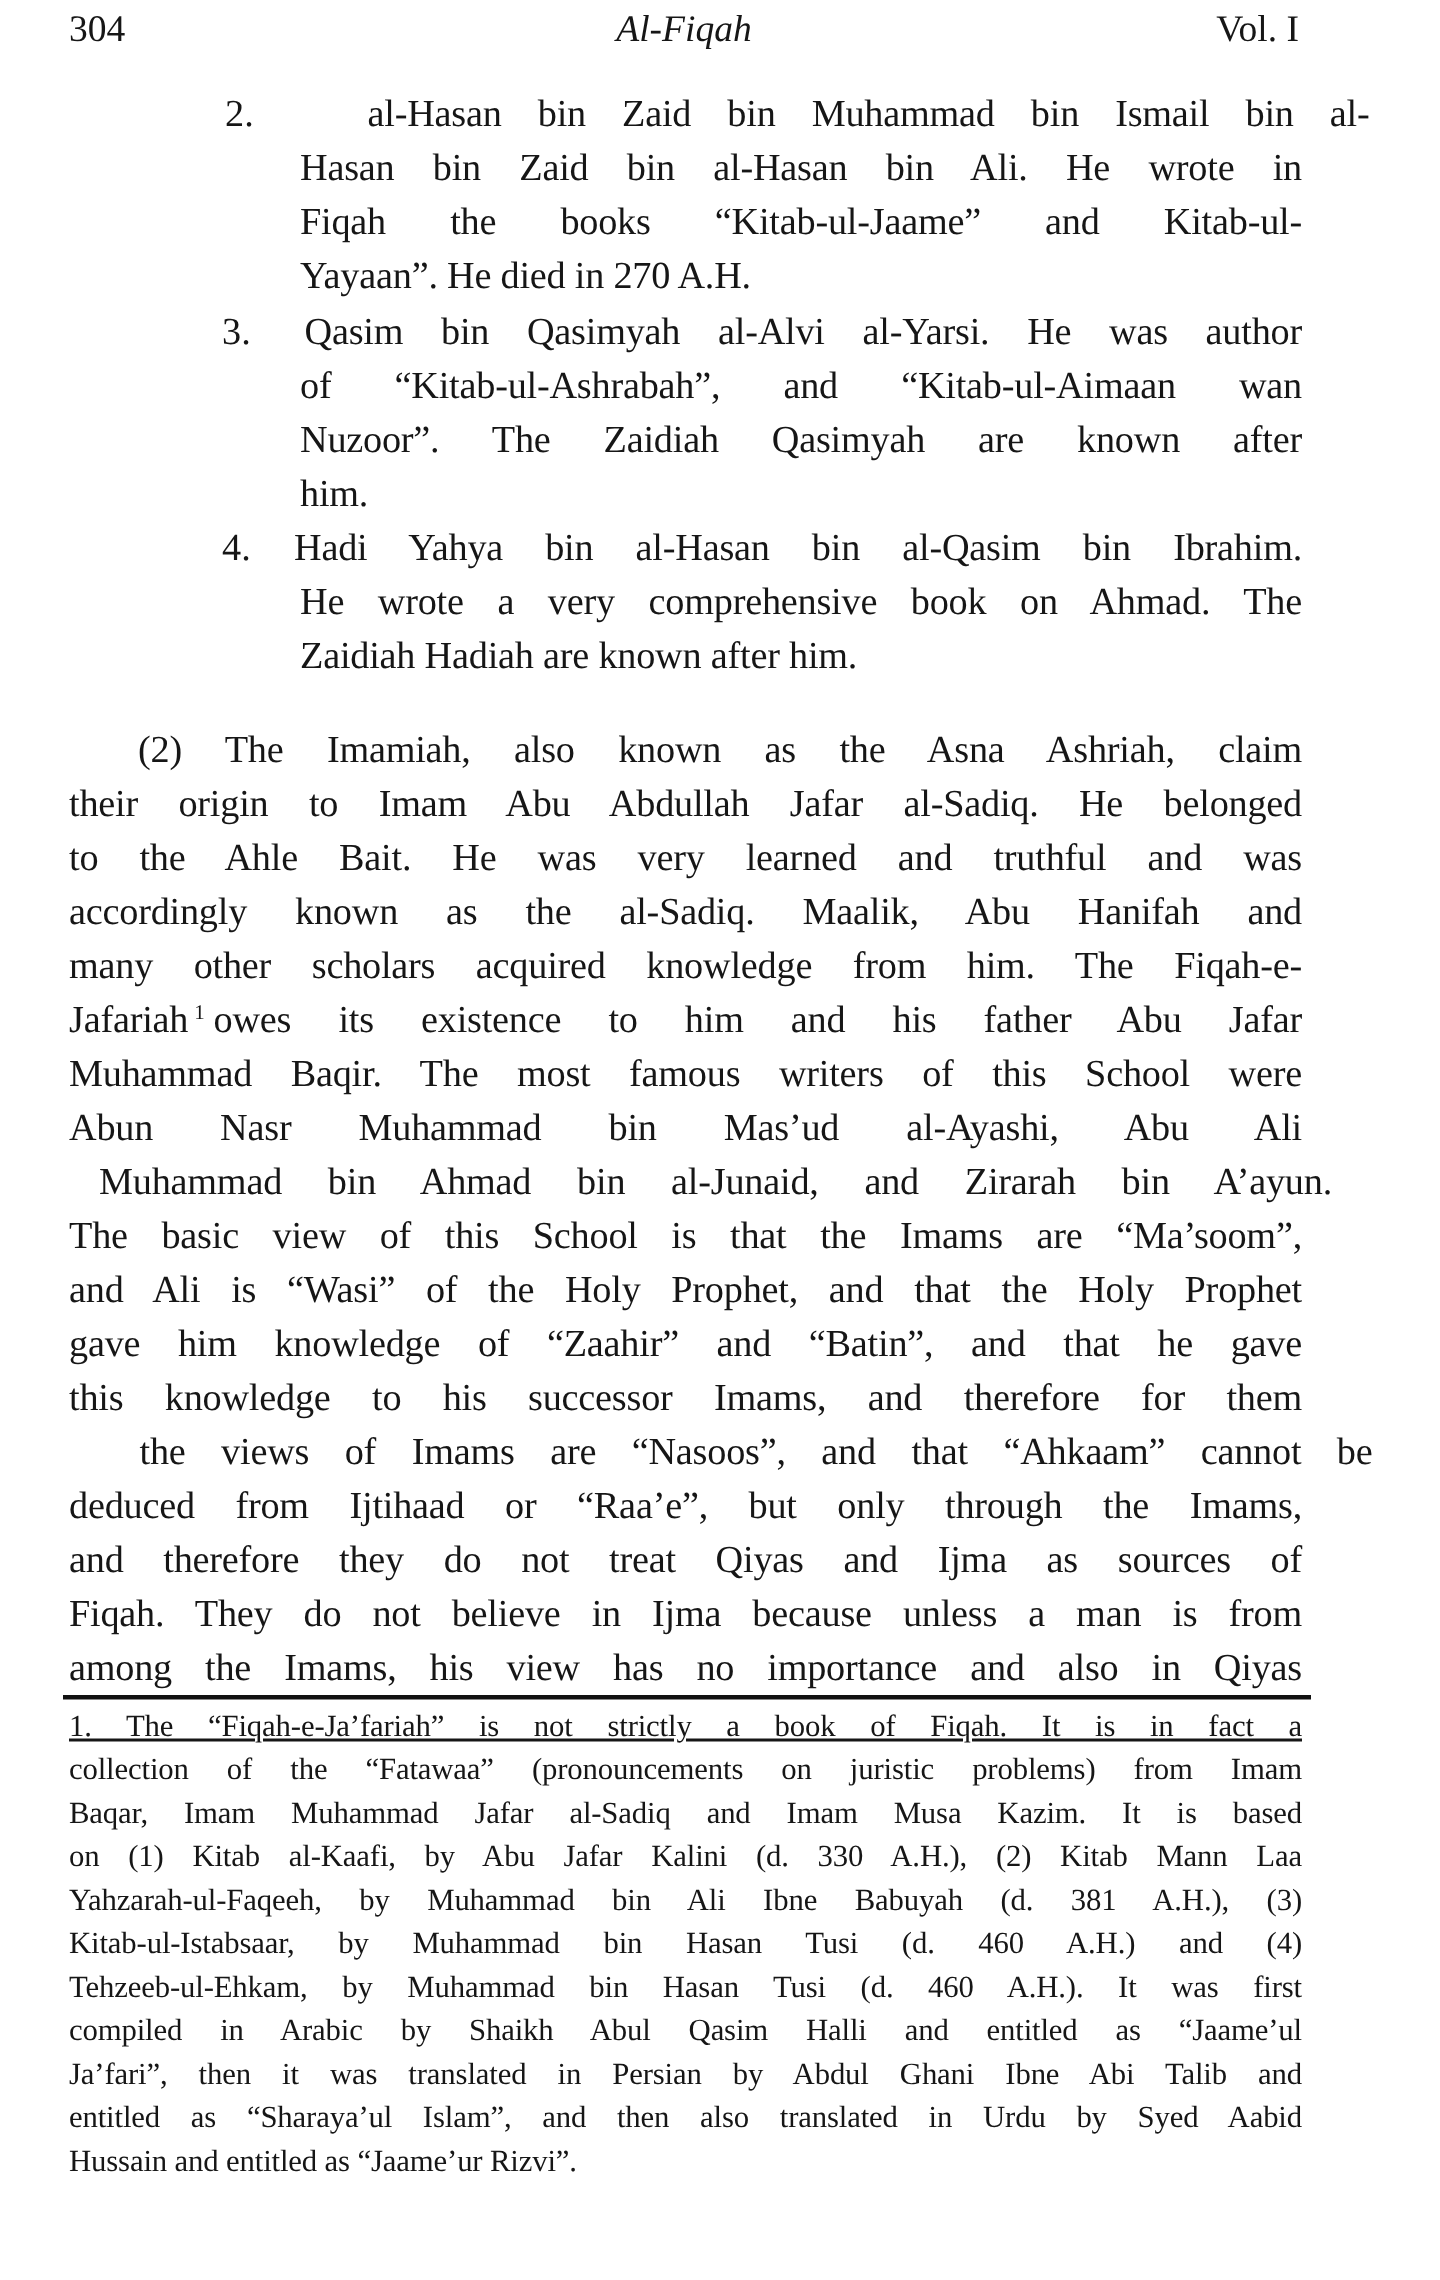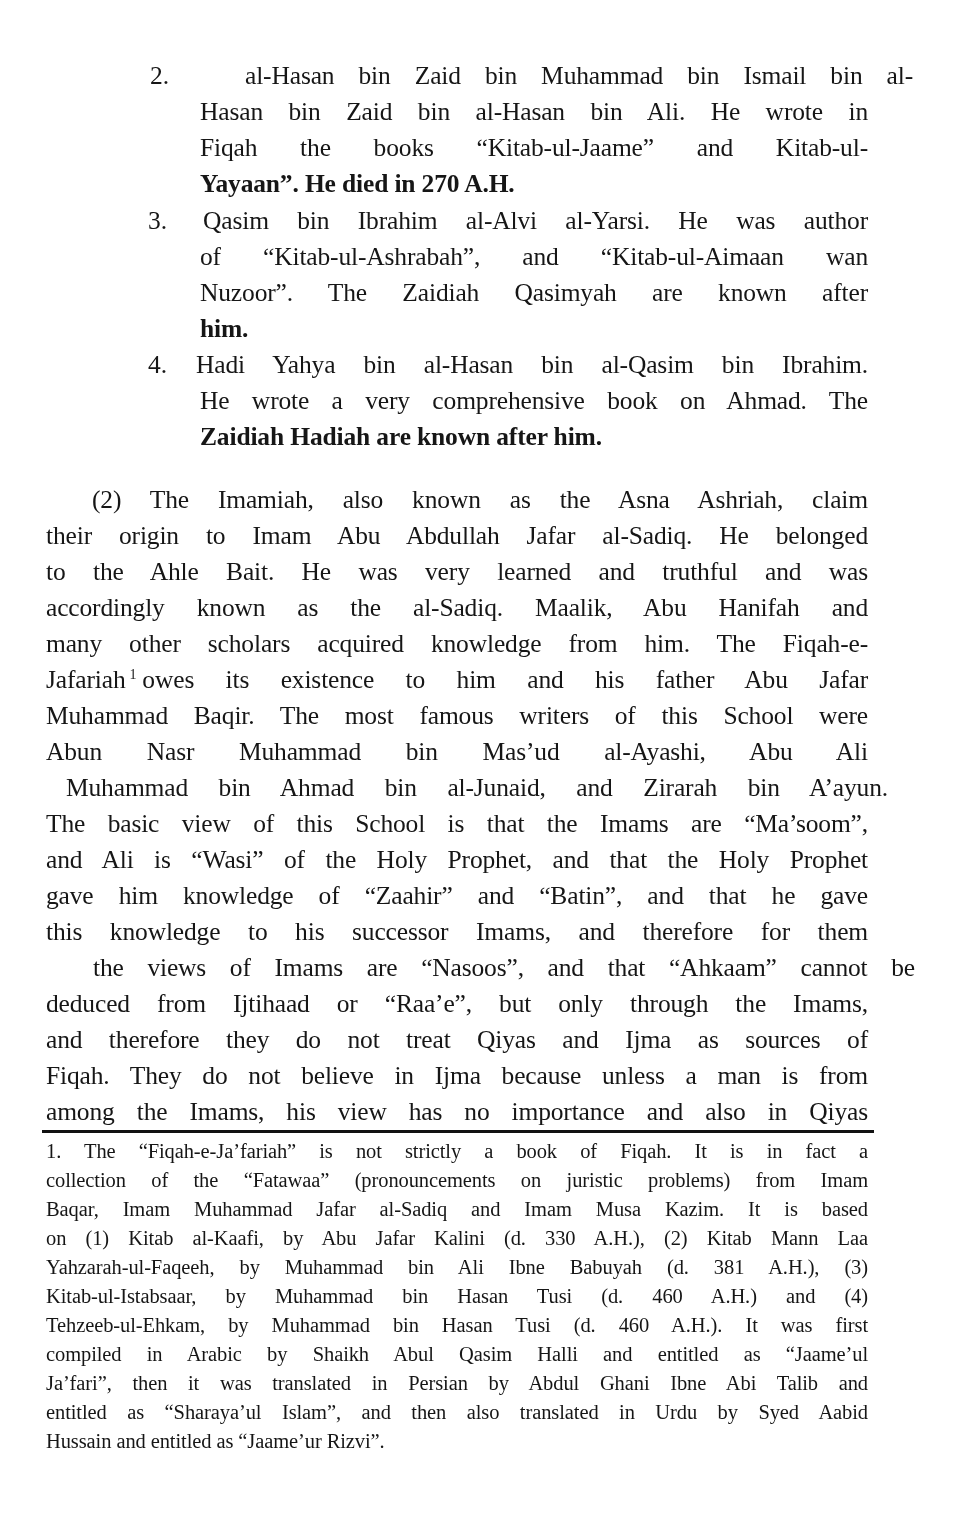--- a/index.html
+++ b/index.html
@@ -39,21 +39,21 @@
     .line {
       position: absolute;
       font-size: 25.5px;
       line-height: 36px;
       height: 36px;
       white-space: nowrap;
       text-align: justify;
       text-align-last: justify;
       letter-spacing: -0.15px;
     }
-    .line.last { text-align-last: left; font-weight: bold; }
+    .line.last { text-align-last: left; }
     .list-num {
       position: absolute;
       font-size: 25.5px;
       line-height: 36px;
     }
     .fn-line {
       position: absolute;
       font-size: 20.5px;
       line-height: 29px;
       height: 29px;
@@ -76,34 +76,39 @@
       width: 832px;
       height: 3px;
       background: #111;
     }
   </style>
 </head>
 <body>
 
 <div class="page">
 
+  <div class="running-header">
+    <span class="page-number">304</span>
+    <span class="book-title">Al-Fiqah</span>
+    <span class="volume">Vol. I</span>
+  </div>
 
   <div>
 
     <div>
       <span class="list-num" style="left:150px; top:58px;">2.</span>
       <div class="line" style="left:200px; top:58px; width:668px;margin-left:45px;">al-Hasan bin Zaid bin Muhammad bin Ismail bin al-</div>
       <div class="line" style="left:200px; top:94px; width:668px;">Hasan bin Zaid bin al-Hasan bin Ali. He wrote in</div>
       <div class="line" style="left:200px; top:130px; width:668px;">Fiqah the books “Kitab-ul-Jaame” and Kitab-ul-</div>
       <div class="line last" style="left:200px; top:166px; width:668px;">Yayaan”. He died in 270 A.H.</div>
     </div>
 
     <div>
       <span class="list-num" style="left:148px; top:203px;">3.</span>
-      <div class="line" style="left:203px; top:203px; width:665px;">Qasim bin Ibrahim al-Alvi al-Yarsi. He was author</div>
+      <div class="line" style="left:203px; top:203px; width:665px;">Qasim bin Qasimyah al-Alvi al-Yarsi. He was author</div>
       <div class="line" style="left:200px; top:239px; width:668px;">of “Kitab-ul-Ashrabah”, and “Kitab-ul-Aimaan wan</div>
       <div class="line" style="left:200px; top:275px; width:668px;">Nuzoor”. The Zaidiah Qasimyah are known after</div>
       <div class="line last" style="left:200px; top:311px; width:668px;">him.</div>
     </div>
 
     <div>
       <span class="list-num" style="left:148px; top:347px;">4.</span>
       <div class="line" style="left:196px; top:347px; width:672px;">Hadi Yahya bin al-Hasan bin al-Qasim bin Ibrahim.</div>
       <div class="line" style="left:200px; top:383px; width:668px;">He wrote a very comprehensive book on Ahmad. The</div>
       <div class="line last" style="left:200px; top:419px; width:668px;">Zaidiah Hadiah are known after him.</div>
@@ -133,21 +138,21 @@
     <div class="line" style="left:46px; top:950px; width:822px;margin-left:47px;">the views of Imams are “Nasoos”, and that “Ahkaam” cannot be</div>
     <div class="line" style="left:46px; top:986px; width:822px;">deduced from Ijtihaad or “Raa’e”, but only through the Imams,</div>
     <div class="line" style="left:46px; top:1022px; width:822px;">and therefore they do not treat Qiyas and Ijma as sources of</div>
     <div class="line" style="left:46px; top:1058px; width:822px;">Fiqah. They do not believe in Ijma because unless a man is from</div>
     <div class="line" style="left:46px; top:1094px; width:822px;">among the Imams, his view has no importance and also  in Qiyas</div>
   </div>
 
   <div class="footnote-rule"></div>
 
   <div>
-    <div class="fn-line" style="left:46px; top:1137px; width:822px;">1.  The “Fiqah-e-Ja’fariah” is not strictly a book of Fiqah. It is in fact a</div>
+    <div class="fn-line" style="left:46px; top:1137px; width:822px;text-decoration:underline;">1.  The “Fiqah-e-Ja’fariah” is not strictly a book of Fiqah. It is in fact a</div>
     <div class="fn-line" style="left:46px; top:1166px; width:822px;">collection of the “Fatawaa” (pronouncements on juristic problems) from Imam</div>
     <div class="fn-line" style="left:46px; top:1195px; width:822px;">Baqar, Imam Muhammad Jafar al-Sadiq and  Imam Musa Kazim. It is based</div>
     <div class="fn-line" style="left:46px; top:1224px; width:822px;">on (1) Kitab al-Kaafi, by Abu Jafar Kalini (d. 330 A.H.), (2)  Kitab Mann Laa</div>
     <div class="fn-line" style="left:46px; top:1253px; width:822px;">Yahzarah-ul-Faqeeh, by Muhammad bin Ali Ibne Babuyah (d. 381 A.H.), (3)</div>
     <div class="fn-line" style="left:46px; top:1282px; width:822px;">Kitab-ul-Istabsaar, by Muhammad bin Hasan Tusi (d. 460 A.H.) and (4)</div>
     <div class="fn-line" style="left:46px; top:1311px; width:822px;">Tehzeeb-ul-Ehkam, by Muhammad bin Hasan Tusi (d. 460 A.H.). It was first</div>
     <div class="fn-line" style="left:46px; top:1340px; width:822px;">compiled in Arabic by Shaikh Abul  Qasim Halli and entitled as “Jaame’ul</div>
     <div class="fn-line" style="left:46px; top:1369px; width:822px;">Ja’fari”, then it was translated in Persian by Abdul Ghani Ibne Abi Talib and</div>
     <div class="fn-line" style="left:46px; top:1398px; width:822px;">entitled as “Sharaya’ul Islam”, and then also translated in Urdu by Syed Aabid</div>
     <div class="fn-line last" style="left:46px; top:1427px; width:822px;">Hussain and entitled as “Jaame’ur Rizvi”.</div>

